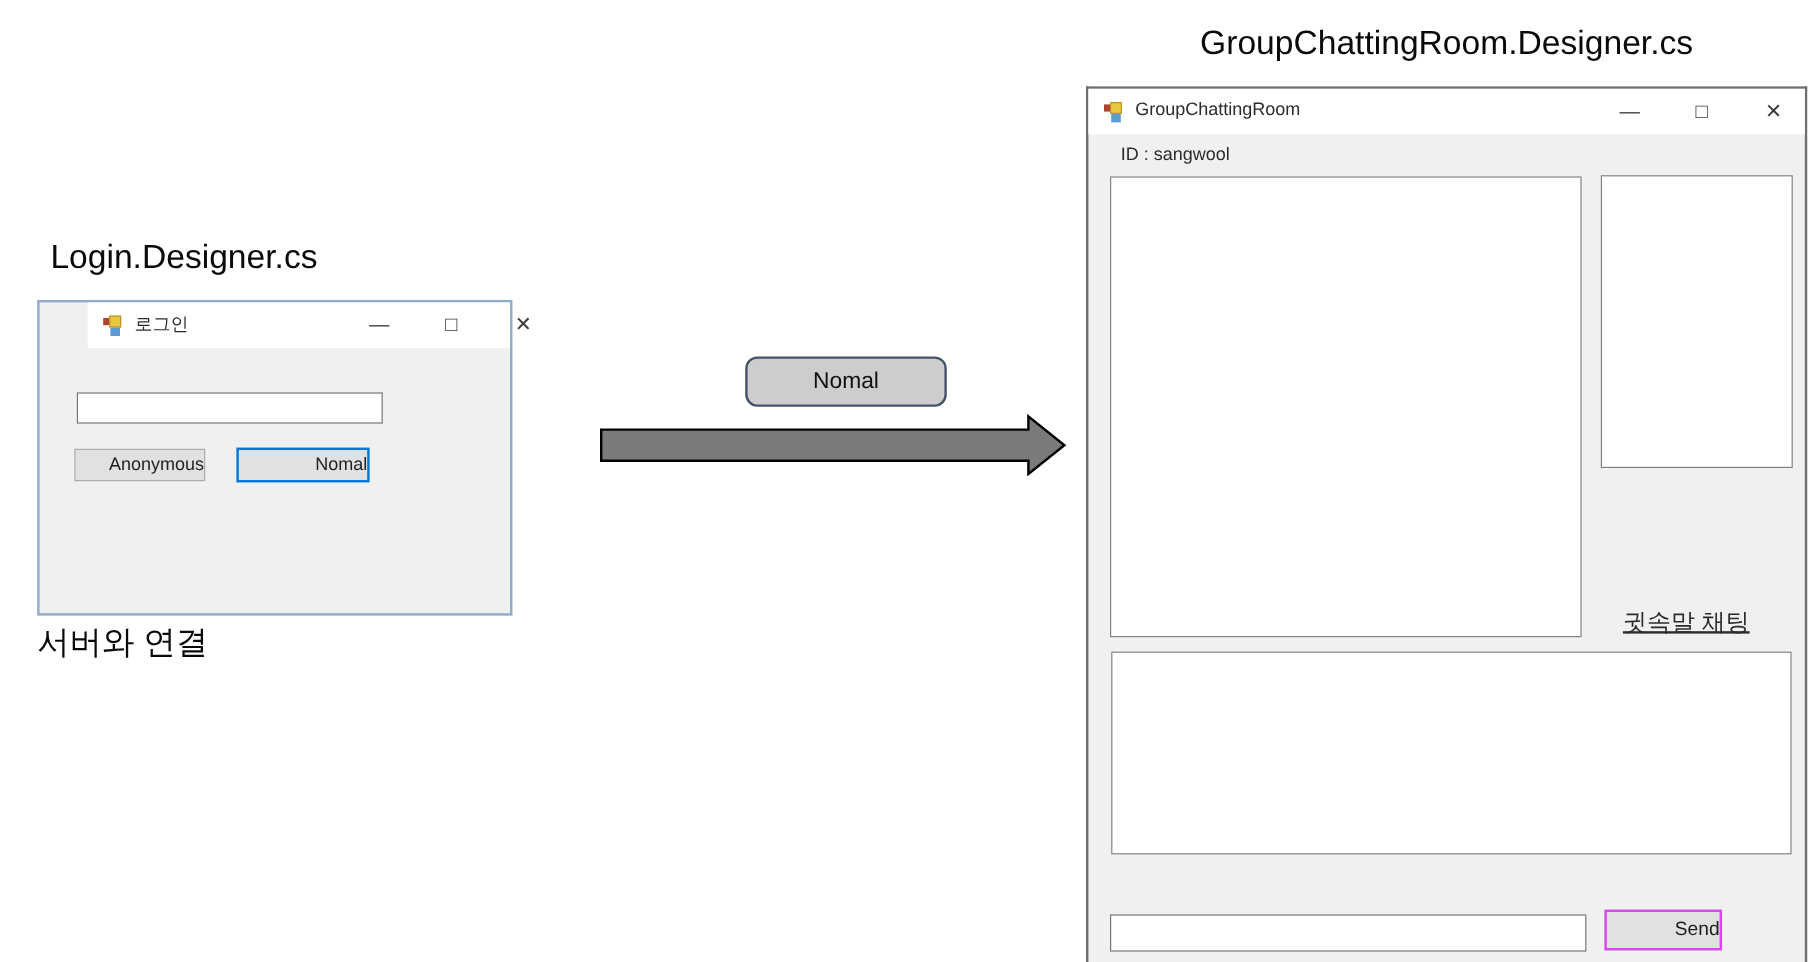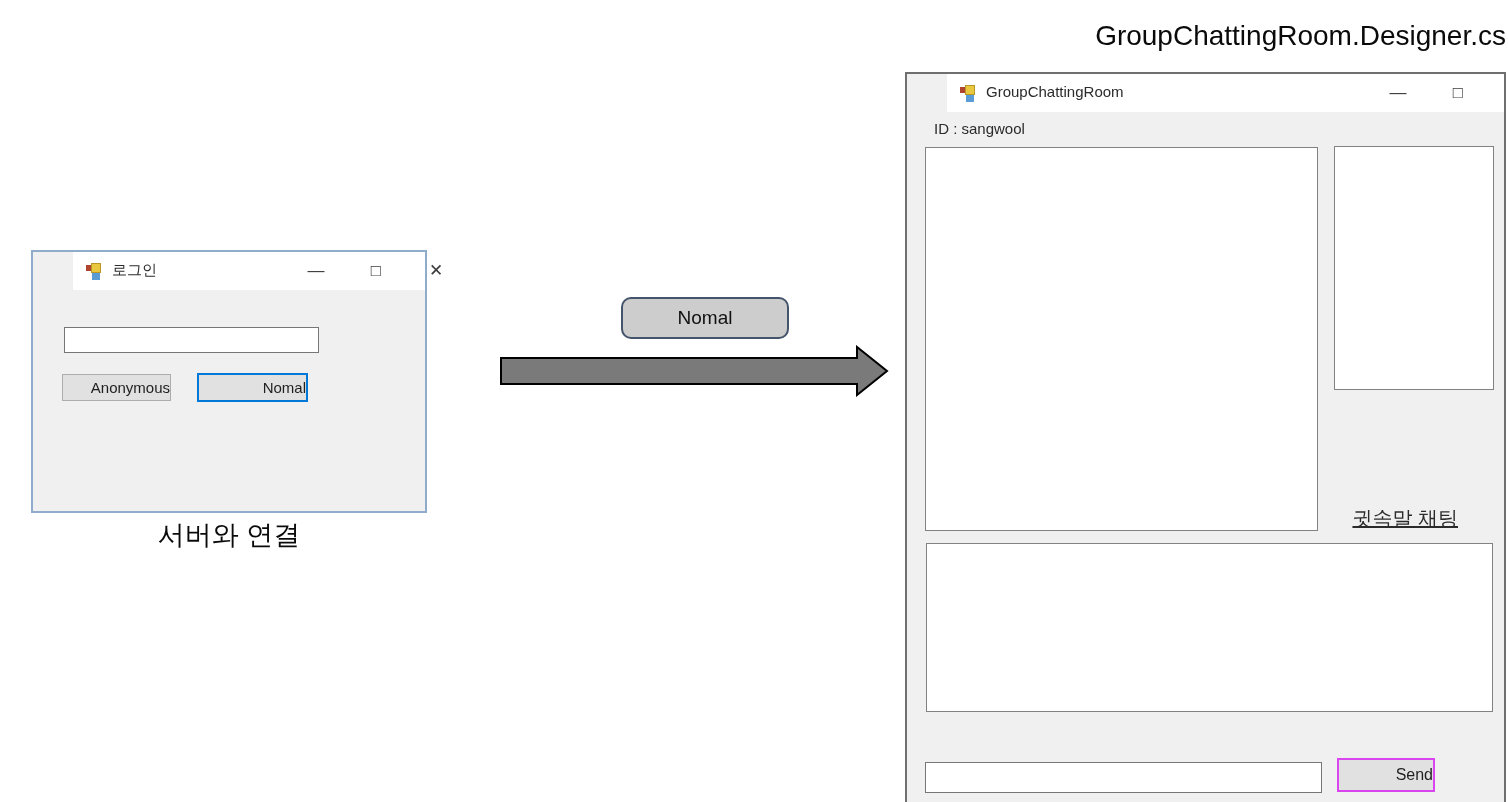--- a/index.html
+++ b/index.html
@@ -2,60 +2,61 @@
 <html><head>
 <meta charset="utf-8">
 <style>
   * { margin:0; padding:0; box-sizing:border-box; }
   html,body { background:#ffffff; }
   body { font-family:"Liberation Sans","DejaVu Sans",sans-serif; }
   .canvas { position:relative; width:1508px; height:802px; background:#ffffff; overflow:hidden; }
 
   .fig-title { position:absolute; font-size:28px; color:#0a0a0a; white-space:nowrap; }
   .fig-title.left { left:42px; top:198px; }
-  .fig-title.right { left:905px; top:20px; width:601px; text-align:right; }
+  .fig-title.right { left:905px; top:20px; width:601px; text-align:center; }
 
   
   .win { position:absolute; background:#f0f0f0; }
   .titlebar { position:relative; height:38px; background:#ffffff; width:100%; }
   .form-icon { position:absolute; left:13px; top:11px; width:17px; height:17px; display:inline-block; }
   .form-icon .sq { position:absolute; }
   .win-title { position:absolute; left:39px; top:9px; font-size:15px; color:#2b2b2b; white-space:nowrap; }
   .ctrl { position:absolute; top:6px; width:30px; height:26px; text-align:center; font-size:17px; color:#3c3c3c; line-height:26px; }
 
   
   .login-win { left:31px; top:250px; width:396px; height:263px; border:2px solid #8facca;padding-left:40px; }
   .login-input { position:absolute; left:31px; top:75px; width:255px; height:26px; background:#ffffff; border:1px solid #767676; font-size:15px; padding:2px 6px; }
   .btn { position:absolute; background:#e1e1e1; border:1px solid #adadad; font-size:15px; color:#1f1f1f; text-align:right; font-family:inherit; cursor:default; }
   .btn-anon { left:29px; top:122px; width:109px; height:27px; }
   .btn-nomal { left:164px; top:121px; width:111px; height:29px; border:2px solid #0078d7; }
 
-  .caption-left { position:absolute; left:31px; top:517px; width:396px; text-align:center; font-size:27px; color:#0a0a0a; }
+  .caption-left { position:absolute; left:31px; top:517px; width:396px; text-align:left; font-size:27px; color:#0a0a0a; }
 
   
   .flow-badge { position:absolute; left:621px; top:297px; width:168px; height:42px; background:#cdcdcd; border:2px solid #44546a; border-radius:10px; display:flex; align-items:center; justify-content:center; font-size:19px; color:#111; }
   .flow-arrow { position:absolute; left:500px; top:345px; }
   .flow-caption { position:absolute; left:550px; top:410px; font-size:27px; color:#0a0a0a; white-space:nowrap; }
 
   
-  .chat-win { left:905px; top:72px; width:601px; height:731px; border:2px solid #6f6f6f; border-bottom:none;padding-left:40px; }
+  .chat-win { left:905px; top:72px; width:601px; height:731px; border:2px solid #6f6f6f; border-bottom:none; }
   .id-label { position:absolute; left:27px; top:46px; font-size:15px; color:#2b2b2b; }
   .white-box { position:absolute; background:#ffffff; border:1px solid #828282; }
   .chat-log { left:18px; top:73px; width:393px; height:384px; }
   .user-list { left:427px; top:72px; width:160px; height:244px; }
   .whisper-label { position:absolute; top:431px; right:46px; font-size:20px; color:#2b2b2b; white-space:nowrap;text-decoration:underline; }
   .whisper-log { left:19px; top:469px; width:567px; height:169px; }
   .msg-input { position:absolute; left:18px; top:688px; width:397px; height:31px; background:#ffffff; border:1px solid #767676; font-size:15px; padding:2px 6px; }
   .btn-send { left:430px; top:684px; width:98px; height:34px; border:2px solid #d946ef; font-size:16px; }
 </style>
 </head>
 <body>
 
 <div class="canvas">
 
+  <div class="fig-title left">Login.Designer.cs</div>
 
   <div class="win login-win">
     <div class="titlebar">
       <span class="form-icon">
         <span class="sq" style="left:0;top:2px;width:6px;height:6px;background:#b0452f;"></span>
         <span class="sq" style="left:5px;top:0;width:10px;height:10px;background:#e9c73f;border:1px solid #b99726;"></span>
         <span class="sq" style="left:6px;top:10px;width:8px;height:7px;background:#5b9bd5;"></span>
       </span>
       <span class="win-title">로그인</span>
       <span class="ctrl" style="left:228px;">—</span>

